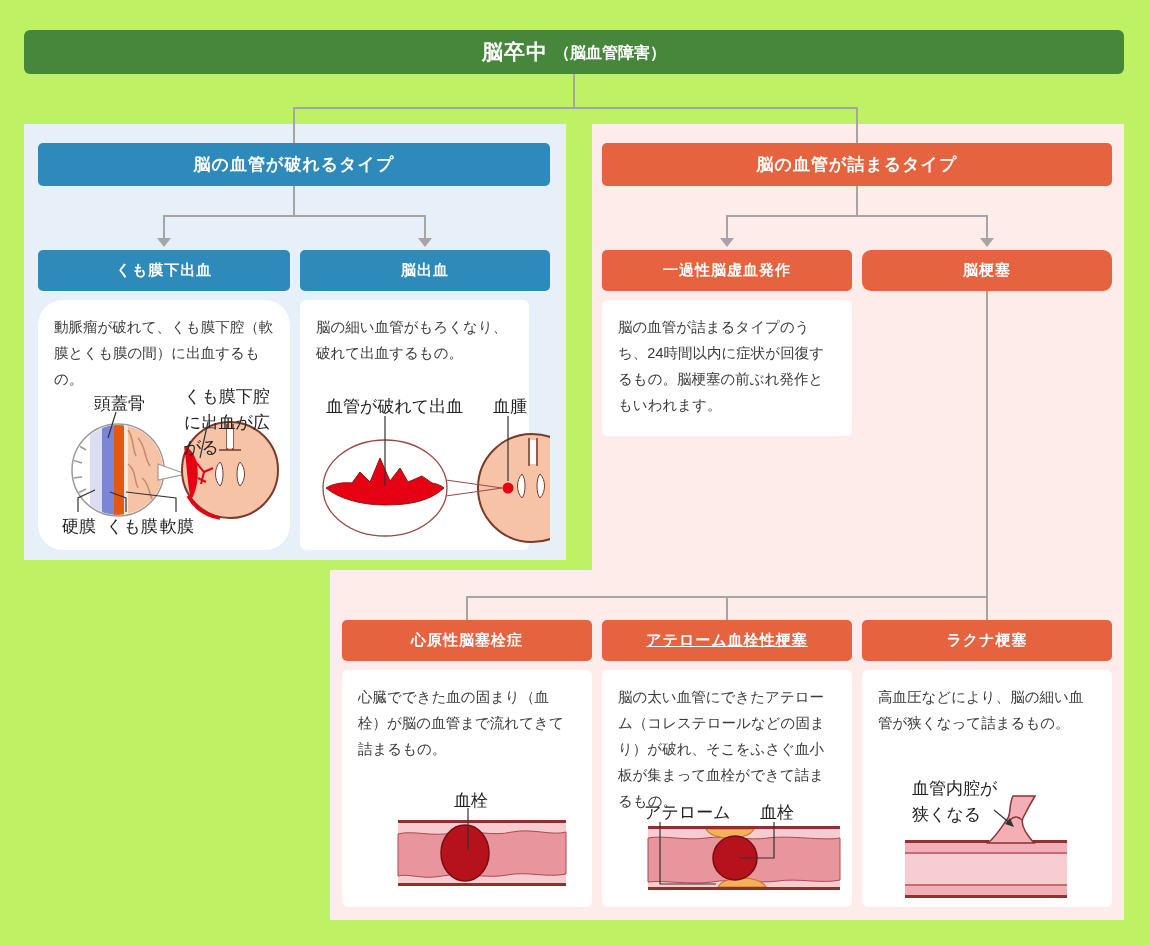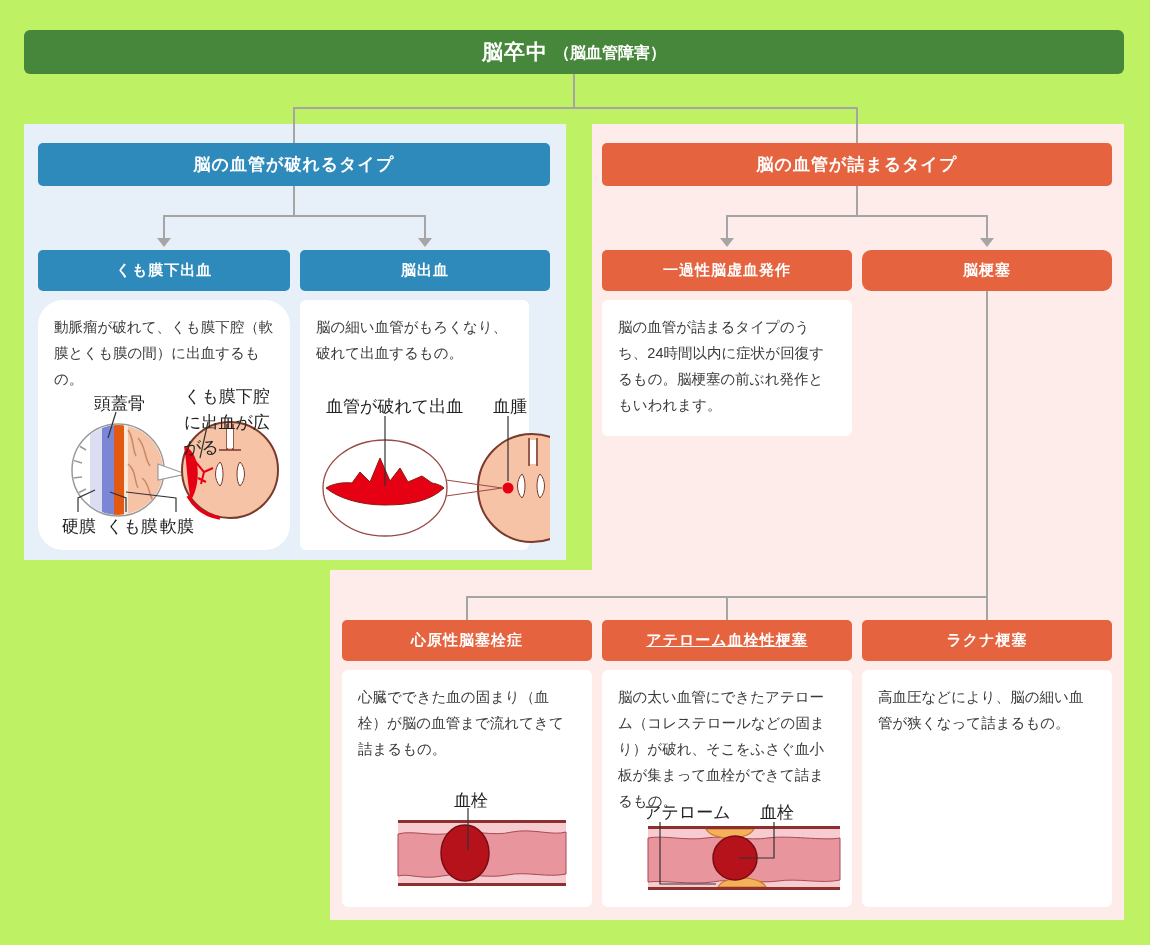--- a/index.html
+++ b/index.html
@@ -210,15 +210,33 @@
         <polyline points="58,26 58,88 114,88" fill="none" stroke="#333" stroke-width="1.2"></polyline>
         <polyline points="172,26 172,62 137,62" fill="none" stroke="#333" stroke-width="1.2"></polyline>
       </svg>
       <div class="ill-label" style="left:42px;top:4px;">アテローム</div>
       <div class="ill-label" style="left:158px;top:4px;">血栓</div>
     </div>
   </div>
 
   <div class="card" style="left:862px;top:670px;width:250px;height:237px;">
     <div class="card-body">高血圧などにより、脳の細い血管が狭くなって詰まるもの。</div>
+    <div class="illus" style="top:98px;height:139px;">
+      <svg width="250" height="139" viewBox="0 0 250 139">
+        <rect x="43" y="72" width="162" height="58" fill="#f3aeb6"></rect>
+        <rect x="43" y="84" width="162" height="34" fill="#f8cdd2"></rect>
+        <rect x="43" y="84" width="162" height="2" fill="#c86a72"></rect>
+        <rect x="43" y="116" width="162" height="2" fill="#c86a72"></rect>
+
+        <path d="M126,75 C136,66 140,58 146,50 C149,44 147,36 151,28 L173,28 C167,38 164,44 161,50 C158,57 164,66 172,75 Z" fill="#f3aeb6" stroke="#8c3333" stroke-width="1.5"></path>
+        <path d="M148,52 C152,48 156,48 160,52" fill="none" stroke="#8c3333" stroke-width="1.2"></path>
+        <rect x="43" y="72" width="84" height="3" fill="#8c3333"></rect>
+        <rect x="171" y="72" width="34" height="3" fill="#8c3333"></rect>
+        <rect x="43" y="127" width="162" height="3" fill="#8c3333"></rect>
+
+        <line x1="132" y1="42" x2="149" y2="56" stroke="#333" stroke-width="1.2"></line>
+        <polygon points="152,59 143,56 148,50" fill="#333"></polygon>
+      </svg>
+      <div class="ill-label" style="left:50px;top:8px;width:90px;">血管内腔が狭くなる</div>
+    </div>
   </div>
 
 </div>
 
 </body></html>

